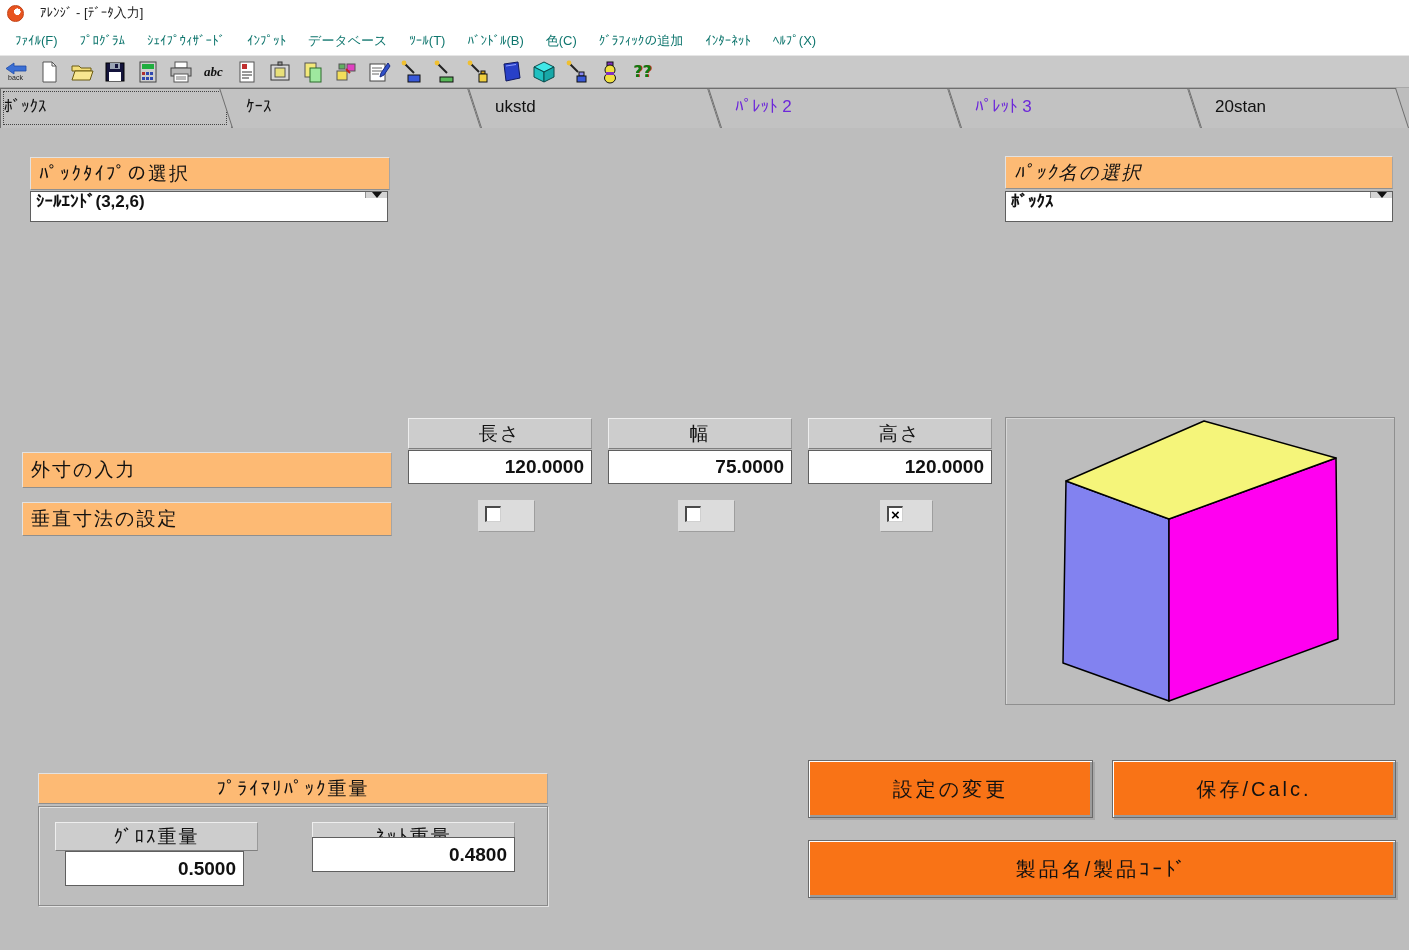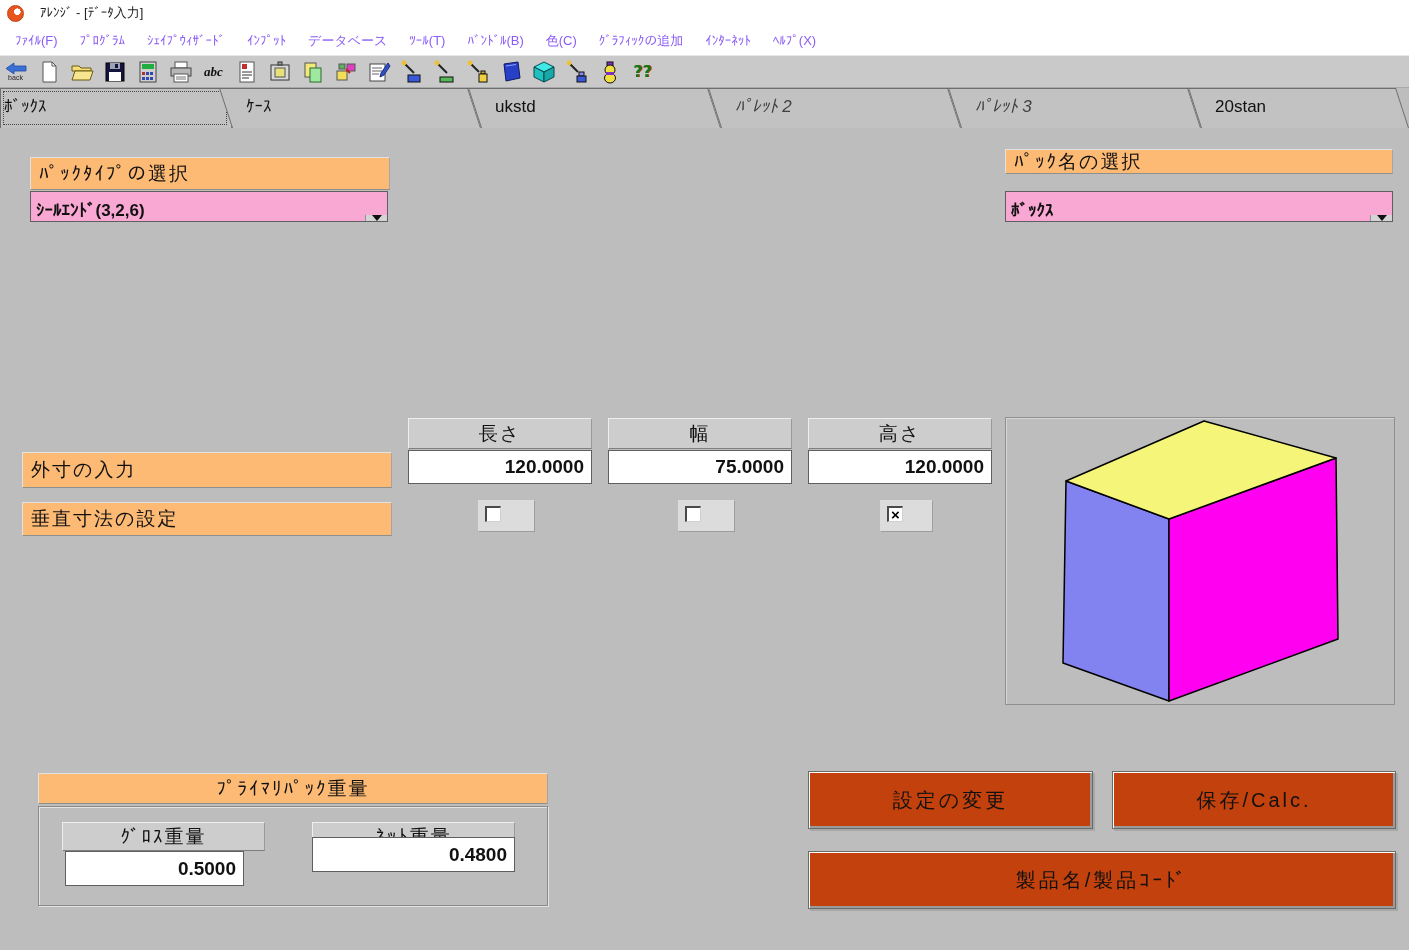--- a/index.html
+++ b/index.html
@@ -10,66 +10,66 @@
     -webkit-font-smoothing:none;
   }
   
   .titlebar { height:26px; background:#ffffff; display:flex; align-items:center; padding-left:7px; gap:16px; }
   .app-icon { width:17px; height:17px; border-radius:50%;
     background: radial-gradient(circle at 62% 38%, #ffffff 0 24%, #e8541f 26% 100%);
     border:1px solid #c23f12; }
   .title-text { font-size:13px; color:#222; }
   
   .menubar { height:29px; background:#ffffff; display:flex; align-items:center; padding-left:4px; }
-  .menu-item { font-size:13px; padding:3px 11px; color:#8b5cf6; white-space:nowrap; cursor:default; }
+  .menu-item { font-size:13px; padding:3px 11px; color:#0f766e; white-space:nowrap; cursor:default; }
   
   .toolbar { height:33px; background:#c9c9c9; border-top:1px solid #e6e6e6; border-bottom:1px solid #a8a8a8;
     display:flex; align-items:center; gap:6px; padding-left:2px; }
   .tbtn { width:27px; height:29px; display:flex; flex-direction:column; align-items:center; justify-content:center; }
   .tbtn svg { display:block; }
   .back-label { font-size:7px; line-height:6px; color:#222; }
   .abc-glyph { font-family:"Liberation Serif", serif; font-size:13px; font-weight:bold; font-style:italic; color:#111; }
   .help-glyph { font-size:16px; font-weight:bold; color:#0f7a0f; text-shadow:1px 0 0 #c03020; font-family:"DejaVu Sans", sans-serif; }
   
   .tabbar { height:40px; display:flex; background:#bdbdbd; border-bottom:1px solid #d9d9d9; }
   .tab { position:relative; height:40px; font-size:17px; line-height:38px; white-space:nowrap; cursor:default; }
   .tab .bg { position:absolute; inset:0; background:#c2c2c2; border:1px solid #6e6e6e; border-bottom:none; }
   .tab.slant .bg { transform:skewX(18deg); transform-origin:bottom left; }
   .tab .lbl { position:relative; padding-left:14px; color:#111; }
   .tab.first .lbl { padding-left:4px; }
-  .tab.disabled .lbl { color:#404040;font-style:italic; }
+  .tab.disabled .lbl { color:#6d28d9; }
   .tab.active .focus { position:absolute; inset:3px 5px 3px 3px; border:1px dotted #444; }
   
   .content { position:relative; height:822px; background:#bdbdbd; }
   .panel { position:absolute; background:#fdba74; border:1px solid #e2e2e2;
     border-bottom-color:#8f8f8f; border-right-color:#a5a5a5;
     font-size:19px; letter-spacing:2px; display:flex; align-items:center; padding-left:8px; white-space:nowrap; }
   .hdr { position:absolute; background:#cdcdcd; border:1px solid #eeeeee;
     border-bottom-color:#7f7f7f; border-right-color:#9a9a9a;
     font-size:19px; letter-spacing:2px; display:flex; align-items:center; justify-content:center; }
   .field { position:absolute; background:#ffffff; border:1px solid #5f5f5f;
     font-size:19px; font-weight:bold; text-align:right; display:flex; align-items:center; justify-content:flex-end;
     padding-right:7px; font-family:"Liberation Sans","DejaVu Sans",sans-serif; }
-  .combo { position:absolute; background:#f9a8d4; border:1px solid #5f5f5f; display:flex; align-items:flex-end; }
+  .combo { position:absolute; background:#ffffff; border:1px solid #5f5f5f; display:flex; align-items:flex-start; }
   .combo .val { flex:1; font-size:17px; font-weight:bold; display:flex; align-items:center; padding-left:5px; white-space:nowrap; overflow:hidden; }
   .combo .drop { width:22px; background:#d4d4d4; border-left:1px solid #909090;
     display:flex; align-items:center; justify-content:center; }
   .arrow-down { width:0; height:0; border-left:5px solid transparent; border-right:5px solid transparent; border-top:6px solid #111; }
   .cb-panel { position:absolute; background:#dcdcdc; box-shadow:1px 1px 0 #9e9e9e; padding:6px 0 0 7px; }
   .cb { width:16px; height:16px; background:#ffffff;
     border-top:2px solid #4a4a4a; border-left:2px solid #4a4a4a;
     border-right:1px solid #d0d0d0; border-bottom:1px solid #d0d0d0;
     font-size:15px; font-weight:bold; line-height:13px; text-align:center; color:#000; }
   .preview { position:absolute; left:1005px; top:289px; width:390px; height:288px;
     border:1px solid #8f8f8f; box-shadow:inset 1px 1px 0 #d6d6d6; background:#bdbdbd; }
   .group { position:absolute; border:1px solid #8a8a8a; box-shadow:inset 1px 1px 0 #e3e3e3, 1px 1px 0 #e3e3e3; }
-  .btn3d { position:absolute; background:#c2410c; border:1px solid #6a6a6a;
+  .btn3d { position:absolute; background:#f97316; border:1px solid #6a6a6a;
     box-shadow:inset 1px 1px 0 #ffffff, inset -2px -2px 0 #9c9c9c, 2px 2px 0 #a8a8a8;
     font-size:20px; letter-spacing:3px; display:flex; align-items:center; justify-content:center;
-    cursor:default; white-space:nowrap;margin-top:11px; }
+    cursor:default; white-space:nowrap; }
 </style>
 </head>
 <body>
 
 <div class="titlebar">
   <div class="app-icon"></div>
   <span class="title-text">ｱﾚﾝｼﾞ - [ﾃﾞｰﾀ入力]</span>
 </div>
 
 <div class="menubar">
@@ -263,21 +263,21 @@
 <div class="content">
 
   <div class="panel" style="left:30px; top:29px; width:360px; height:33px;">ﾊﾟｯｸﾀｲﾌﾟの選択</div>
   <div class="combo" style="left:30px; top:63px; width:358px; height:31px;">
     <div class="val">ｼｰﾙｴﾝﾄﾞ(3,2,6)</div>
     <div class="drop">
         <div class="arrow-down"></div>
       </div>
   </div>
 
-  <div class="panel" style="left:1005px; top:21px; width:388px; height:25px;">ﾊﾟｯｸ名の選択</div>
+  <div class="panel" style="left:1005px; top:28px; width:388px; height:33px;font-style:italic;">ﾊﾟｯｸ名の選択</div>
   <div class="combo" style="left:1005px; top:63px; width:388px; height:31px;">
     <div class="val">ﾎﾞｯｸｽ</div>
     <div class="drop">
         <div class="arrow-down"></div>
       </div>
   </div>
 
   <div class="hdr" style="left:408px; top:290px; width:184px; height:31px;">長さ</div>
   <div class="hdr" style="left:608px; top:290px; width:184px; height:31px;">幅</div>
   <div class="hdr" style="left:808px; top:290px; width:184px; height:31px;">高さ</div>
@@ -301,21 +301,21 @@
   <div class="preview">
     <svg width="388" height="286" viewBox="0 0 388 286">
       <polygon points="60,63 163,101 163,283 57,245" stroke-width="1.5" stroke-linejoin="round" stroke="#000" fill="#8282f0"></polygon>
       <polygon points="163,101 330,40 332,221 163,283" stroke-width="1.5" stroke-linejoin="round" stroke="#000" fill="#ff00f0"></polygon>
       <polygon points="60,63 198,3 330,40 163,101" stroke-width="1.5" stroke-linejoin="round" stroke="#000" fill="#f5f57a"></polygon>
     </svg>
   </div>
 
   <div class="panel" style="left:38px; top:645px; width:510px; height:31px; justify-content:center; padding-left:0;">ﾌﾟﾗｲﾏﾘﾊﾟｯｸ重量</div>
   <div class="group" style="left:38px; top:678px; width:510px; height:100px;"></div>
-  <div class="hdr" style="left:62px; top:694px; width:203px; height:29px;">ｸﾞﾛｽ重量</div>
+  <div class="hdr" style="left:55px; top:694px; width:203px; height:29px;">ｸﾞﾛｽ重量</div>
   <div class="field" style="left:65px; top:723px; width:179px; height:35px;">0.5000</div>
   <div class="hdr" style="left:312px; top:694px; width:203px; height:29px;">ﾈｯﾄ重量</div>
   <div class="field" style="left:312px; top:709px; width:203px; height:35px;">0.4800</div>
 
   <div class="btn3d" style="left:808px; top:632px; width:285px; height:58px;">設定の変更</div>
   <div class="btn3d" style="left:1112px; top:632px; width:284px; height:58px;">保存/Calc.</div>
   <div class="btn3d" style="left:808px; top:712px; width:588px; height:58px;">製品名/製品ｺｰﾄﾞ</div>
 
 </div>
 

